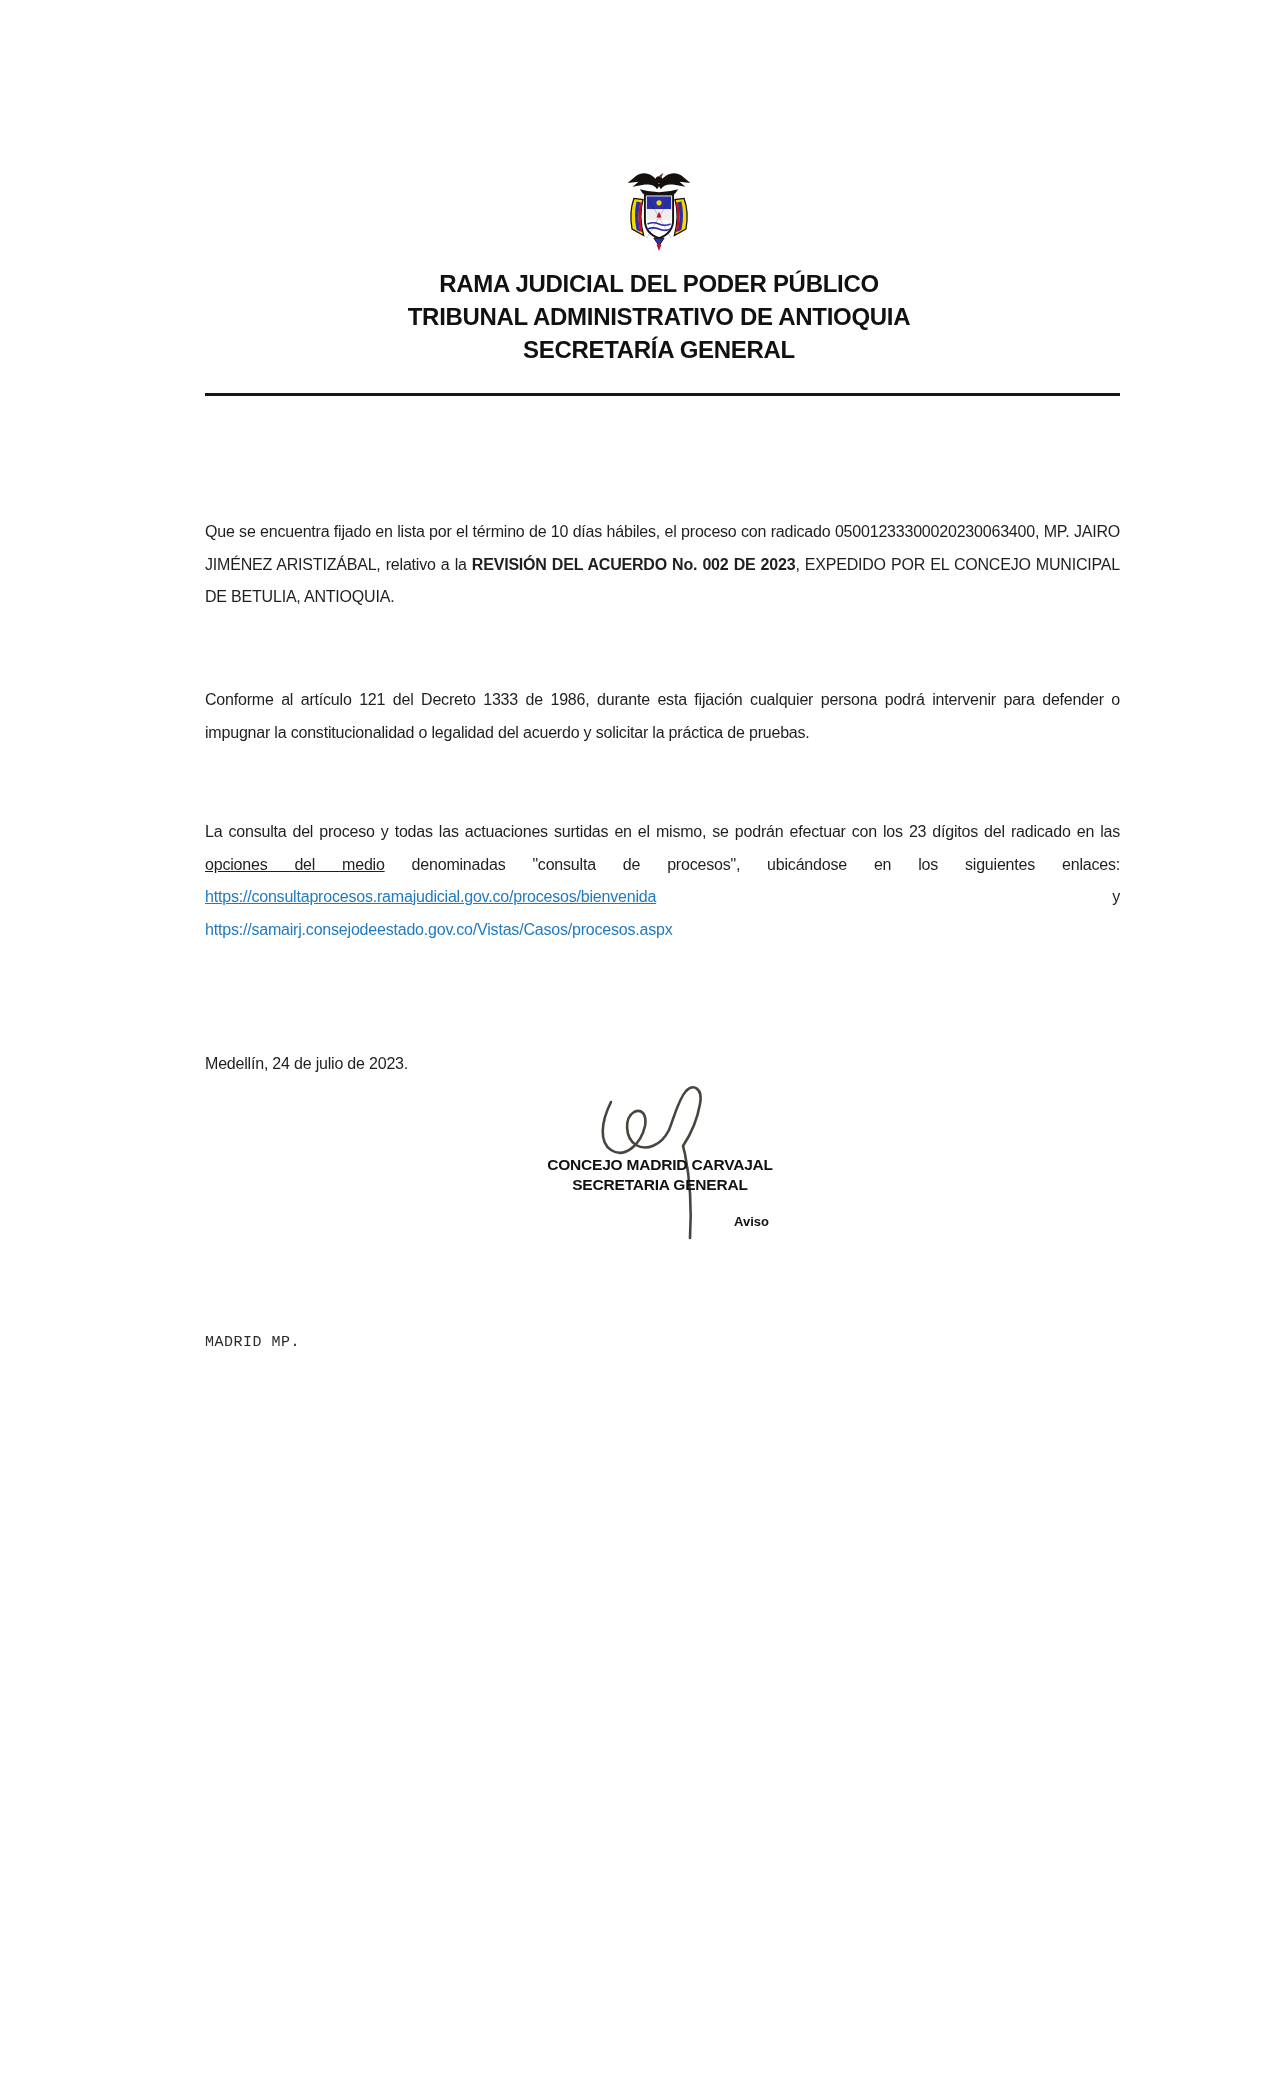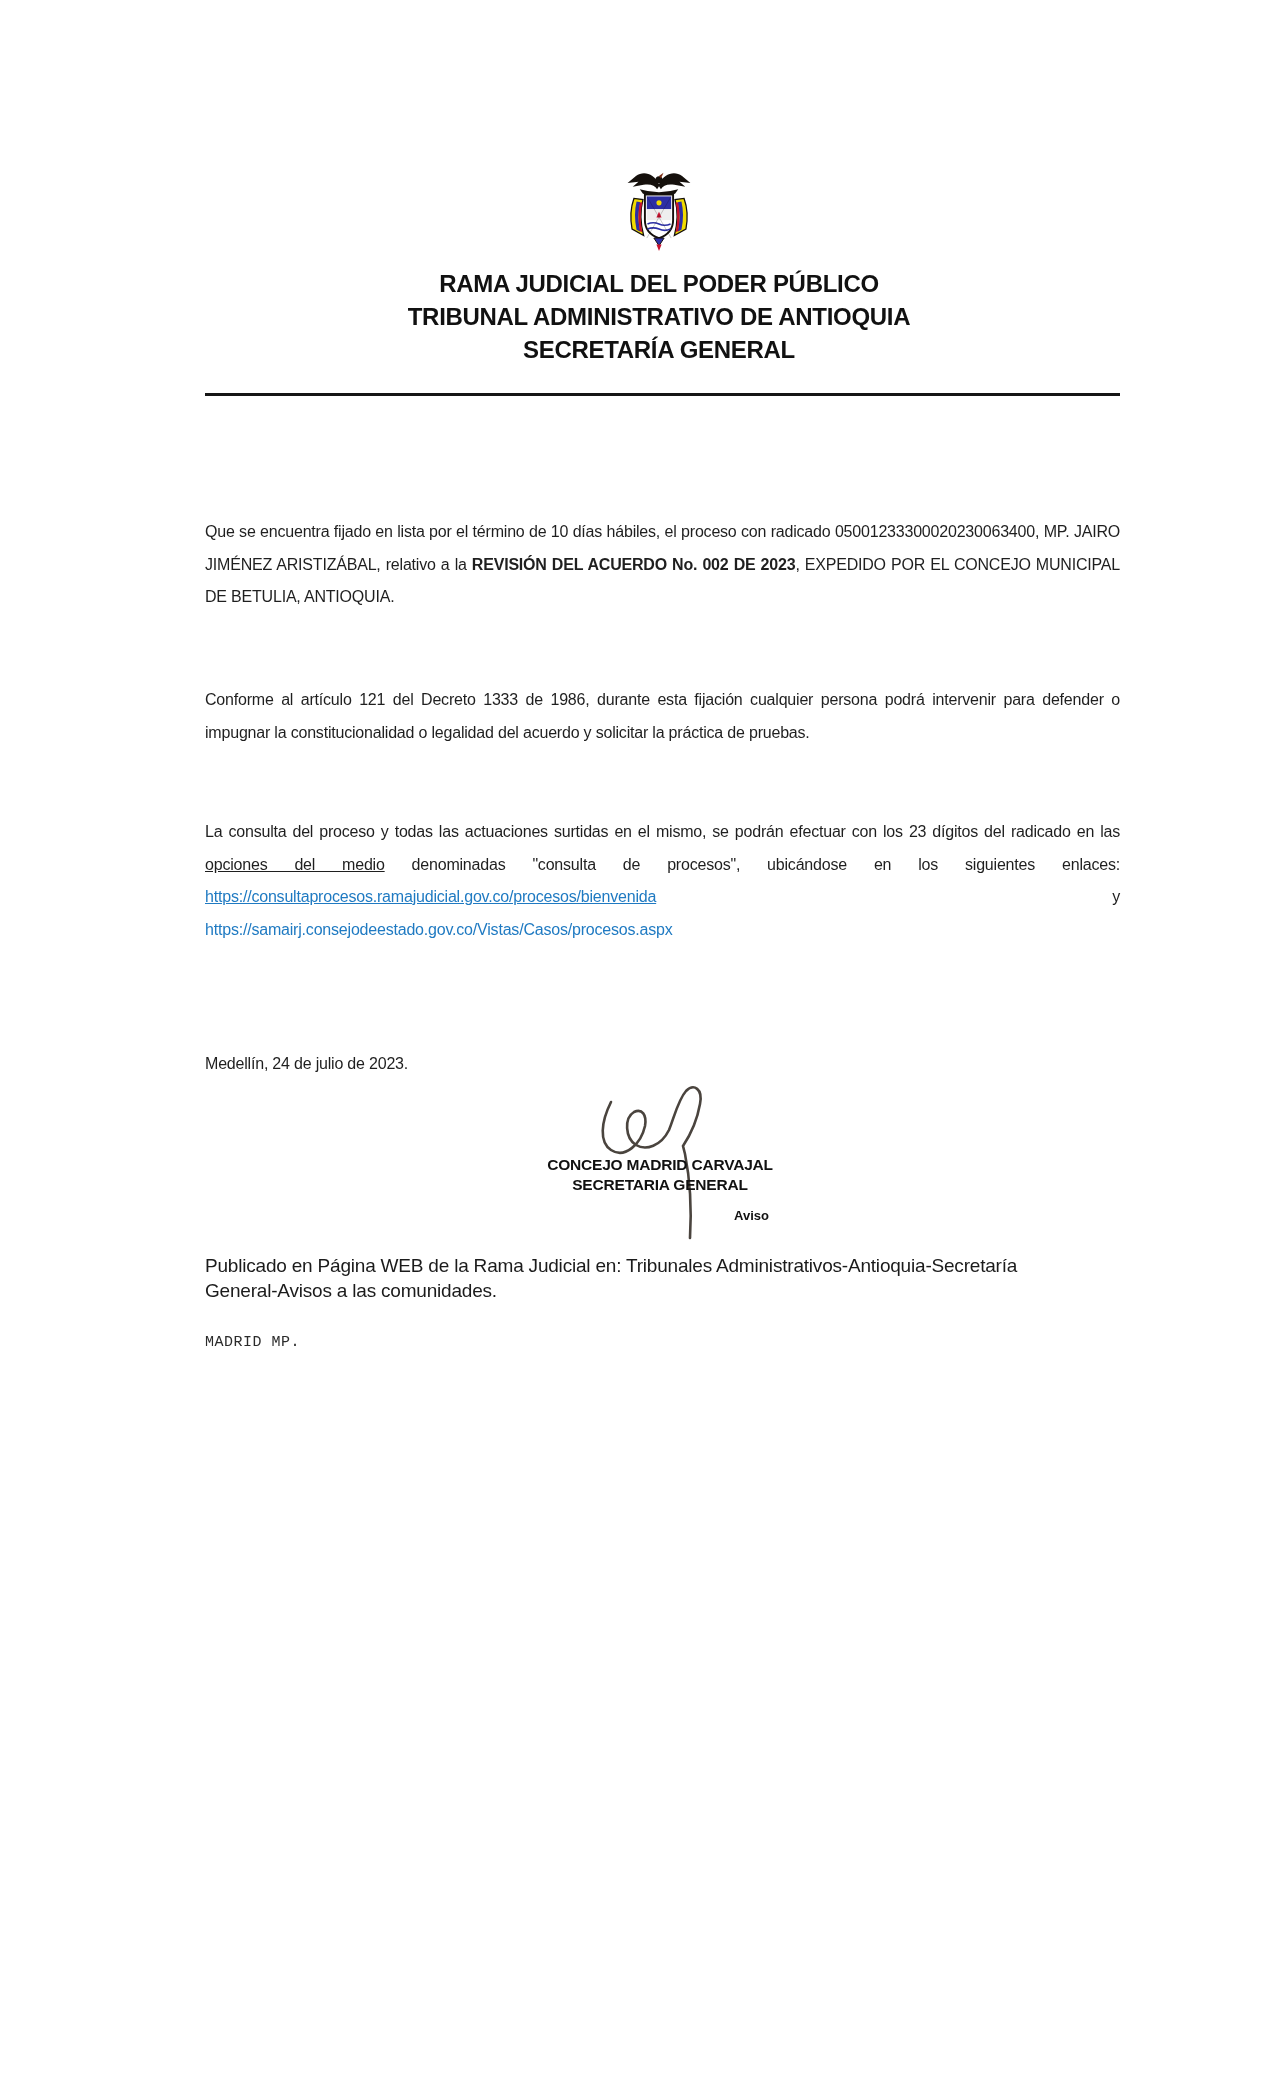--- a/index.html
+++ b/index.html
@@ -36,21 +36,21 @@
   .u{text-decoration:underline;}
   a.link{color:var(--link-blue,#1f7ac2);text-decoration:underline;cursor:pointer;}
   a.link.nl{text-decoration:none;}
   .signature-svg{position:absolute;left:573px;top:1080px;width:162px;height:165px;}
   .sig-block{
     position:absolute;left:495px;top:1155px;width:330px;
     text-align:center;color:#111;
   }
   .sig-name{font-weight:700;font-size:15.5px;line-height:20px;letter-spacing:-0.2px;}
   .sig-title{font-weight:700;font-size:15.5px;line-height:20px;letter-spacing:-0.2px;}
-  .sig-note{font-weight:700;font-size:13px;line-height:18px;text-align:right;padding-right:56px;margin-top:12px;}
+  .sig-note{font-weight:700;font-size:13px;line-height:18px;text-align:right;padding-right:56px;margin-top:18px;}
   .footer-pub{
     position:absolute;left:205px;top:1253px;width:862px;margin:0;
     font-size:19px;line-height:25px;letter-spacing:-0.2px;color:#1b1b1b;
   }
   .initials{
     position:absolute;left:205px;top:1334px;margin:0;
     font-family:"Liberation Mono",monospace;
     font-size:15px;color:#2b2b2b;letter-spacing:0.5px;
   }
 </style>
@@ -119,16 +119,15 @@
   <svg class="signature-svg" viewBox="0 0 162 165" aria-hidden="true">
     <path d="M38 22 C28 42 26 62 38 70 C52 79 68 64 72 46 C74 35 69 28 61 32 C51 38 52 58 63 65 C73 71 88 66 96 50 C101 38 105 20 113 11 C121 3 130 9 127 24 C124 41 116 57 110 66 L112 74 C116 94 119 124 117 158" fill="none" stroke="#4a443e" stroke-width="2.6" stroke-linecap="round"></path>
   </svg>
 
   <div class="sig-block">
     <div class="sig-name">CONCEJO MADRID CARVAJAL</div>
     <div class="sig-title">SECRETARIA GENERAL</div>
     <div class="sig-note">Aviso</div>
   </div>
 
-  <p class="footer-pub">Publicado en Página WEB de la Rama Judicial en: Tribunales Administrativos-Antioquia-Secretaría General-Avisos a las comunidades.</p>
   <p class="initials">MADRID MP.</p>
 
 </div>
 
 </body></html>

